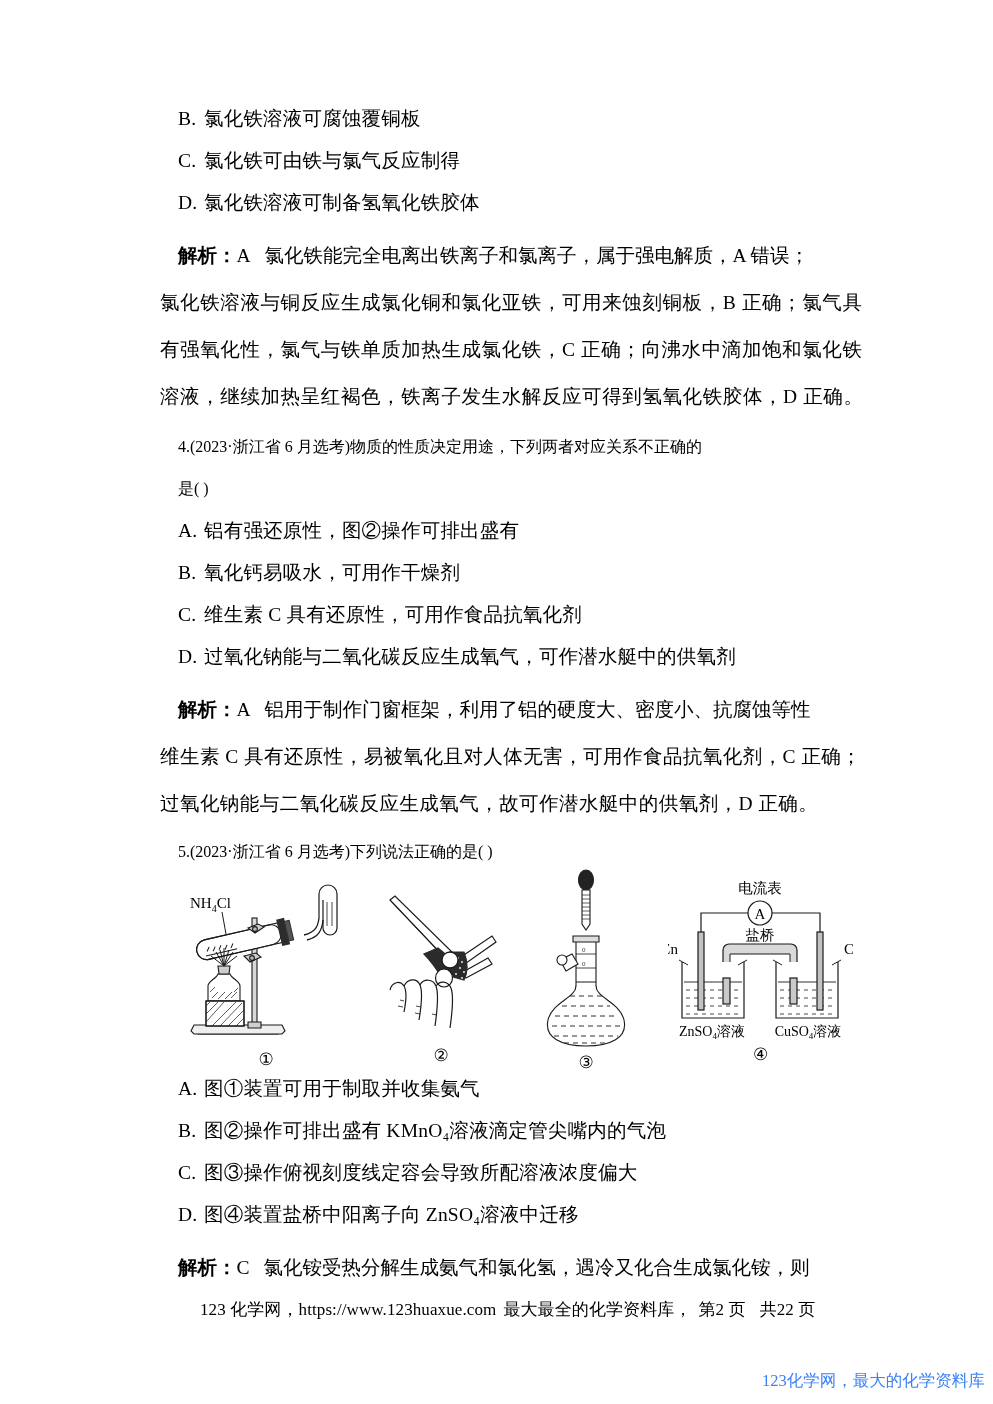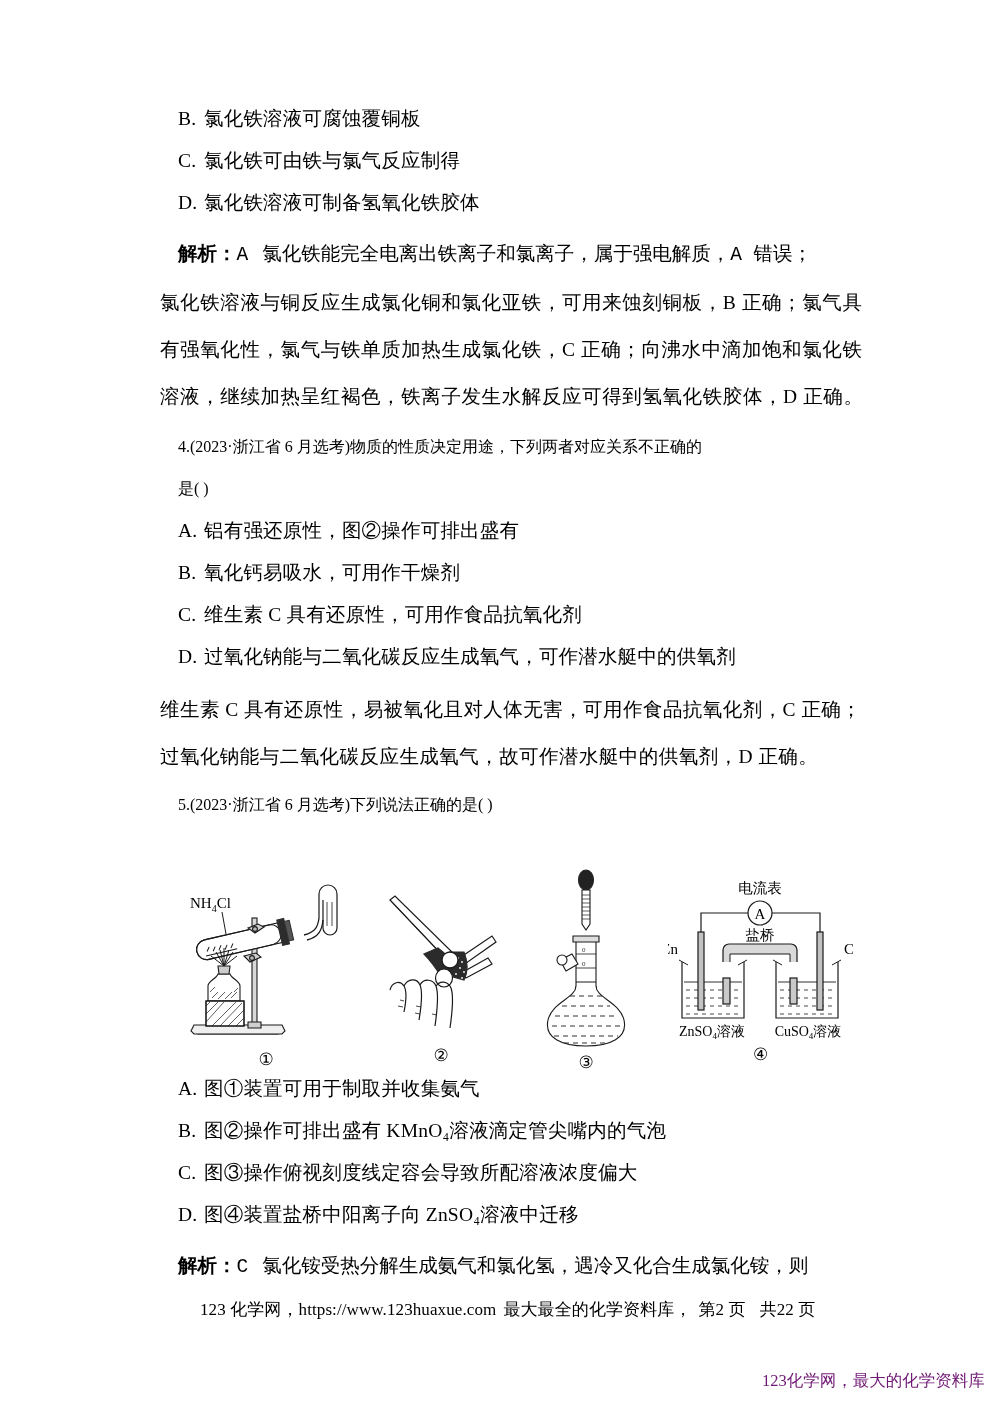--- a/index.html
+++ b/index.html
@@ -49,21 +49,21 @@
     line-height: 42px;
     white-space: nowrap;
   }
 
   
   .exp-line {
     font-size: 19.5px;
     line-height: 47px;
     white-space: nowrap;
   }
-  .exp-line.first { padding-left: 0px; font-family: Liberation Mono, monospace; }
+  .exp-line.first { padding-left: 0px; }
   .exp-line b, .exp-line .bold { font-weight: bold; }
 
   .sp-s { display:inline-block; width:7px; }
   .sp-m { display:inline-block; width:14px; }
 
   
   .figband {
     position: absolute;
     left: 178px;
     top: 878px;
@@ -87,21 +87,21 @@
     top: 1298px;
     font-size: 17px;
     white-space: nowrap;
     letter-spacing: 0.1px;
   }
   .watermark {
     position: absolute;
     left: 762px;
     top: 1370px;
     font-size: 16.5px;
-    color: #701a75;
+    color: #3b82f6;
     white-space: nowrap;
     font-family: "Liberation Serif", serif;
   }
 </style>
 </head>
 <body>
 
 <div id="page">
 
   <div class="content">
@@ -137,20 +137,23 @@
       <span class="lbl">B.</span><span>氧化钙易吸水，可用作干燥剂</span>
     </div>
     <div class="opt">
       <span class="lbl">C.</span><span>维生素 C 具有还原性，可用作食品抗氧化剂</span>
     </div>
     <div class="opt">
       <span class="lbl">D.</span><span>过氧化钠能与二氧化碳反应生成氧气，可作潜水艇中的供氧剂</span>
     </div>
 
     <div style="height:8px"></div>
+    <div class="exp-line first">
+      <span class="bold">解析：</span><span>A</span><span class="sp-m"></span><span>铝用于制作门窗框架，利用了铝的硬度大、密度小、抗腐蚀等性</span>
+    </div>
     <div class="exp-line" style="margin-left:-18px;letter-spacing:0.45px;">维生素 C 具有还原性，易被氧化且对人体无害，可用作食品抗氧化剂，C 正确；</div>
     <div class="exp-line" style="margin-left:-18px;letter-spacing:0.45px;">过氧化钠能与二氧化碳反应生成氧气，故可作潜水艇中的供氧剂，D 正确。</div>
 
     <div style="height:4px"></div>
     <div class="qline">
       <span>5.</span><span>(2023·浙江省 6 月选考)</span><span>下列说法正确的是(        )</span>
     </div>
   </div>
 
   <div class="figband">

